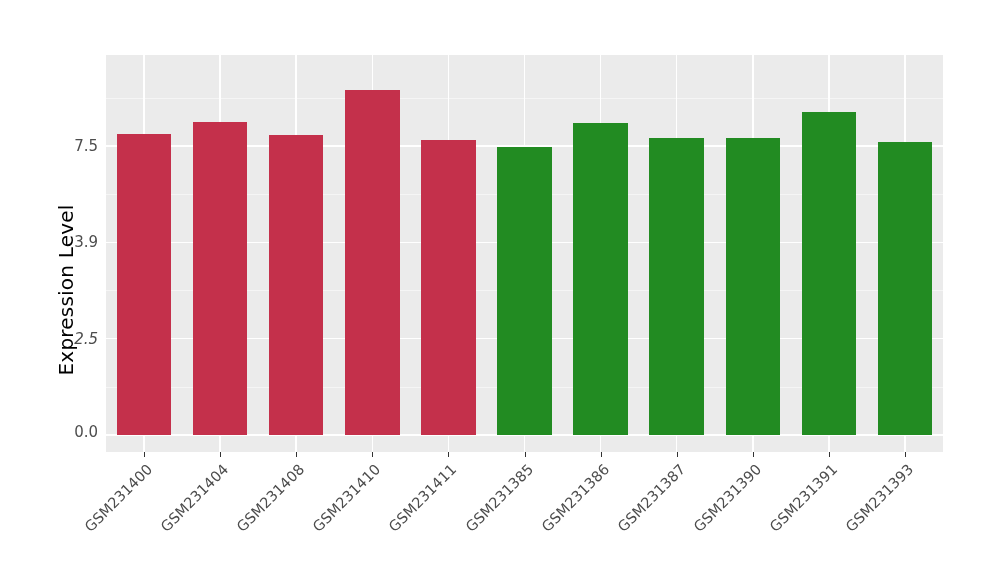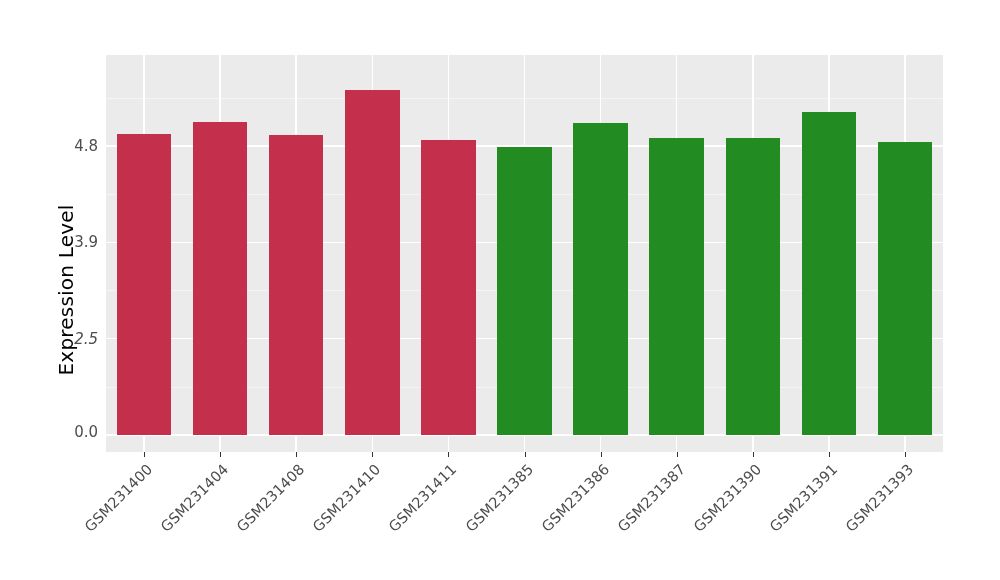--- a/index.html
+++ b/index.html
@@ -146,21 +146,21 @@
 
   <div class="y-axis-title">Expression Level</div>
 
   <div id="y-axis-labels">
       <div class="y-tick-label" style="top: 432px;">0.0</div>
       <div class="y-tick-mark" style="top: 435px;"></div>
       <div class="y-tick-label" style="top: 338.651px; font-style: italic;">2.5</div>
       <div class="y-tick-mark" style="top: 338.651px;"></div>
       <div class="y-tick-label" style="top: 242.302px;">3.9</div>
       <div class="y-tick-mark" style="top: 242.302px;"></div>
-      <div class="y-tick-label" style="top: 145.953px;">4.8</div>
+      <div class="y-tick-label" style="top: 145.953px;">7.5</div>
       <div class="y-tick-mark" style="top: 145.953px;"></div>
     </div>
 
   <div id="panel">
     <div id="grid-layer">
         <div class="grid-minor-h" style="top: 331.826px;"></div>
         <div class="grid-minor-h" style="top: 235.477px;"></div>
         <div class="grid-minor-h" style="top: 139.128px;"></div>
         <div class="grid-minor-h" style="top: 42.7789px;"></div>
         <div class="grid-major-h" style="top: 379.2px;"></div>

